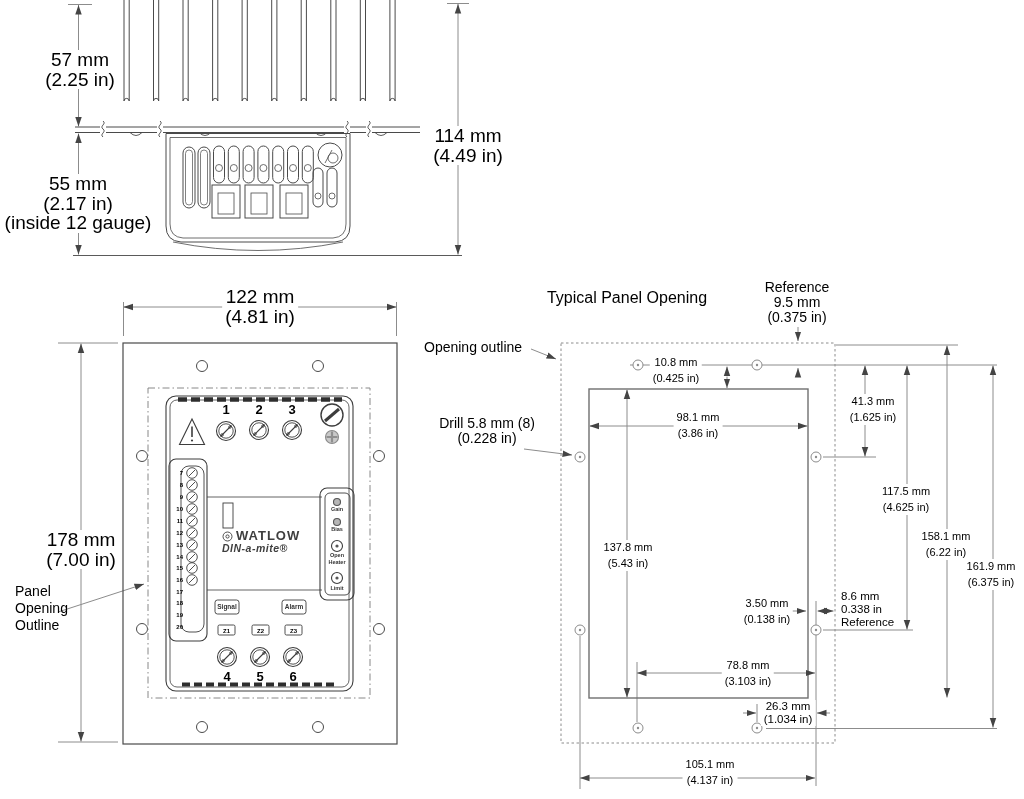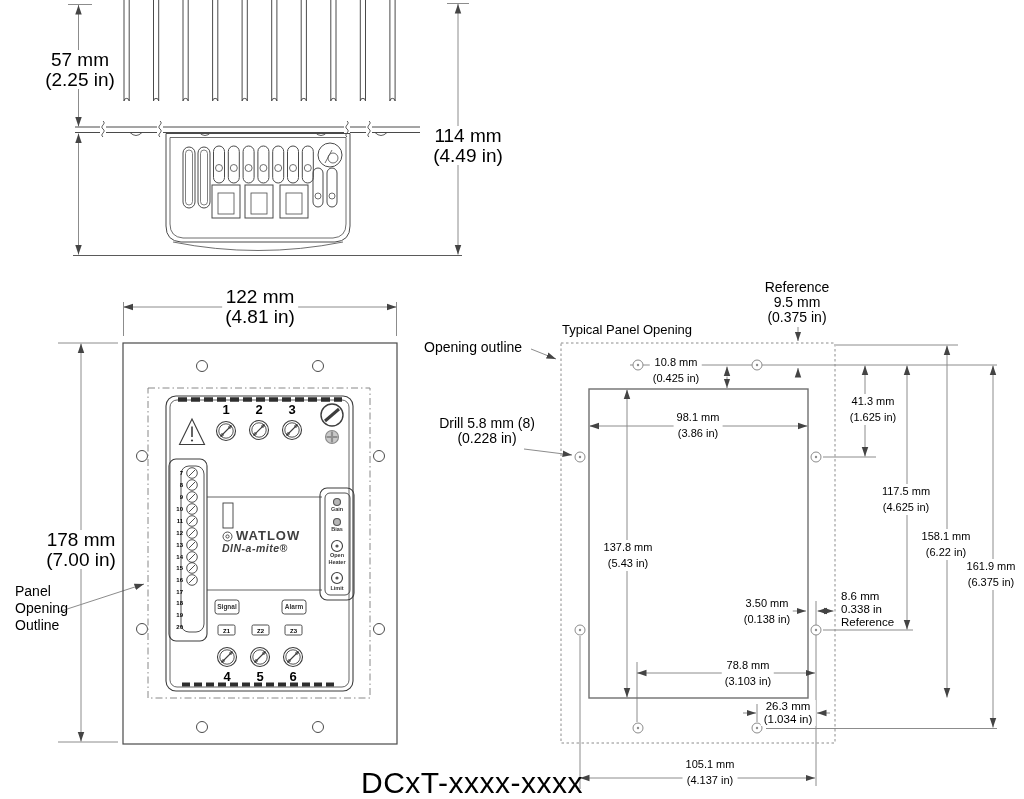--- a/index.html
+++ b/index.html
@@ -11,21 +11,21 @@
   .r   { text-align:right; }
   .bg  { background:#fff; padding:0 3px; }
   .f19 { font-size:19px; line-height:19.5px; }
   .f15 { font-size:11px; line-height:15.5px; }
   .f14 { font-size:14px; line-height:15px; }
   .f12 { font-size:11.5px; line-height:13px; }
   .t13 { font-size:13px; line-height:13px; font-weight:bold; }
   .t6  { font-size:6px;  line-height:6px;  font-weight:bold; }
   .t55 { font-size:5.5px; line-height:5.5px; font-weight:bold; color:#333; }
   .t65 { font-size:6.5px; line-height:6.5px; font-weight:bold; color:#333; }
-  .title  { font-size:13px; line-height:20px;margin-top:32px; }
+  .title  { font-size:16px; line-height:20px; }
   .model  { font-size:30px; line-height:30px; letter-spacing:0.5px; }
   .brand  { font-size:13px; line-height:11px; font-weight:bold; letter-spacing:1px; color:#3f3f3f; }
   .product{ font-size:10.5px; line-height:11px; font-weight:bold; font-style:italic; color:#3f3f3f; letter-spacing:0.5px; }
 </style>
 </head>
 <body>
 
 <div id="stage">
 
 <svg width="1024" height="799" viewBox="0 0 1024 799">
@@ -299,20 +299,25 @@
             <circle cx="757" cy="728" r="1.2"></circle>
       </g>
     </g>
   </g>
 </svg>
 
 <div class="lbl c bg f19" style="left:80px; top:50px;">
   <div>57 mm</div>
   <div>(2.25 in)</div>
 </div>
+<div class="lbl c bg f19" style="left:78px; top:174px;">
+  <div>55 mm</div>
+  <div>(2.17 in)</div>
+  <div>(inside 12 gauge)</div>
+</div>
 <div class="lbl c bg f19" style="left:468px; top:126px;">
   <div>114 mm</div>
   <div>(4.49 in)</div>
 </div>
 
 <div class="lbl c bg f19" style="left:260px; top:287px;">
   <div>122 mm</div>
   <div>(4.81 in)</div>
 </div>
 <div class="lbl c bg f19" style="left:81px; top:530px;">
@@ -418,15 +423,14 @@
 </div>
 <div class="lbl c bg f12" style="left:788px; top:700px;">
   <div>26.3 mm</div>
   <div>(1.034 in)</div>
 </div>
 <div class="lbl c bg f15" style="left:698px; top:757px;margin-left:12px;">
   <div>105.1 mm</div>
   <div>(4.137 in)</div>
 </div>
 
-<div class="lbl c model" style="left:472px; top:768px;">DCxT-xxxx-xxxx</div>
 
 </div>
 
 </body></html>

